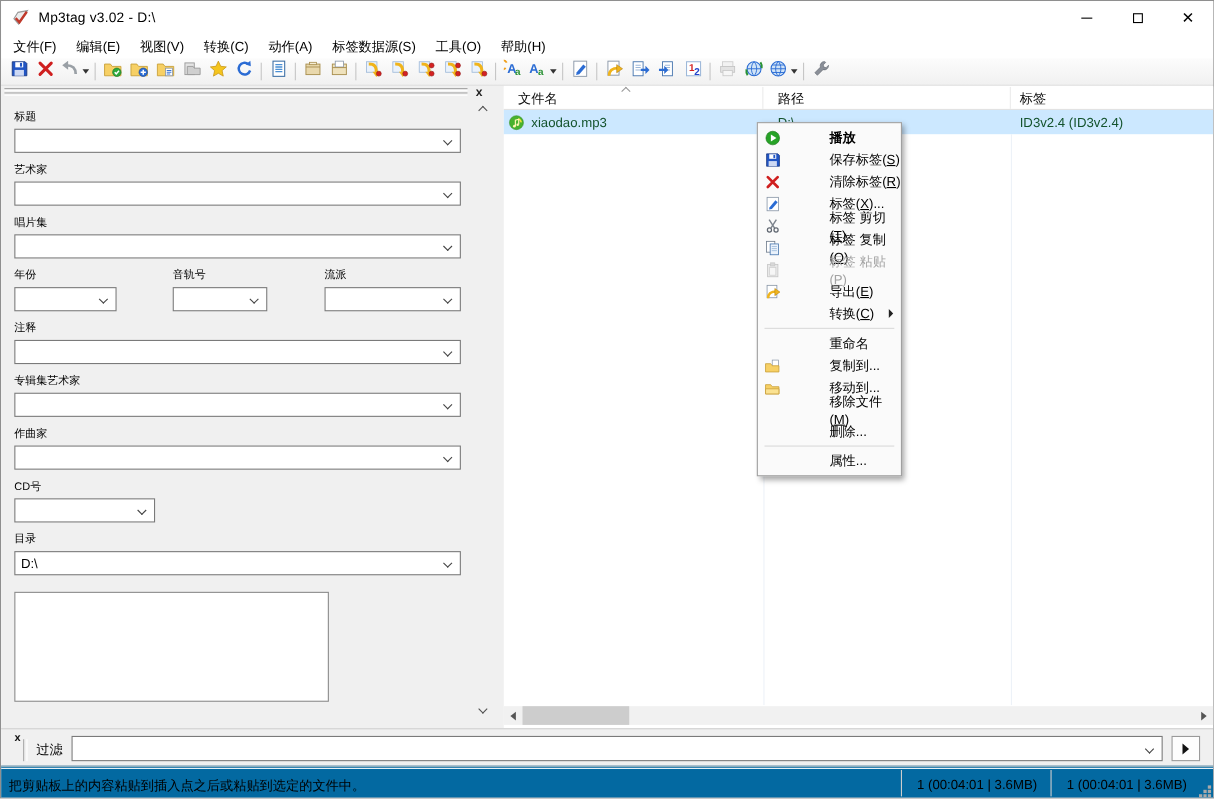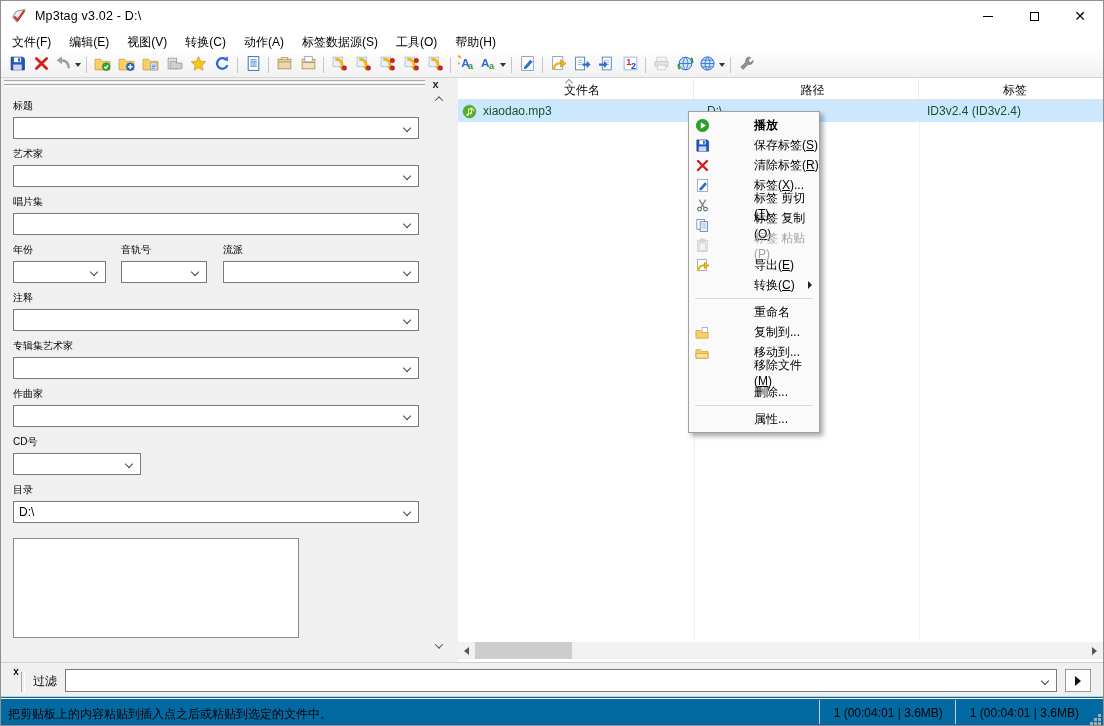--- a/index.html
+++ b/index.html
@@ -34,41 +34,41 @@
   
   .tag-panel{position:absolute;left:0;top:0;width:448px;height:584px;background:#f0f0f0;}
   .grip-bar{position:absolute;left:3px;top:2px;right:24px;height:9px;}
   .grip-line{height:3px;border-top:1px solid #a8a8a8;border-bottom:1px solid #fff;margin-bottom:1px;}
   .panel-close{position:absolute;right:6px;top:0;width:15px;height:13px;font-size:11px;font-weight:bold;color:#222;line-height:13px;text-align:center;}
   .fields{position:absolute;left:12px;top:13px;width:406px;}
   .f-label{font-size:10px;color:#000;margin:8px 0 4px;}
   .combo{position:relative;height:22px;background:#fff;border:1px solid #7a7a7a;}
   .combo .val{position:absolute;left:5px;top:3px;font-size:12px;color:#000;}
   .chev{position:absolute;right:8px;top:7px;width:6px;height:6px;border-right:1.5px solid #444;border-bottom:1.5px solid #444;transform:rotate(45deg);}
-  .field-row{display:flex;}
+  .field-row{display:flex;gap:36px;}
   .fr-year{width:93px;margin-right:15px;}
   .fr-track{width:86px;margin-right:16px;}
   .fr-genre{flex:1;}
   .combo-disc{width:128px;}
   .cover-box{margin-top:15px;width:286px;height:100px;background:#fff;border:1px solid #8a8a8a;}
 
   
   .v-scroll{position:absolute;right:2px;top:13px;bottom:9px;width:16px;background:#f0f0f0;}
   .sb-btn{position:absolute;left:0;width:16px;height:15px;display:flex;align-items:center;justify-content:center;}
   .sb-up{top:0;} .sb-down{bottom:0;}
   .sb-chev{width:6px;height:6px;border-right:1.5px solid #505050;border-bottom:1.5px solid #505050;}
   .sb-up .sb-chev{transform:rotate(-135deg) translate(-1px,-1px);}
   .sb-down .sb-chev{transform:rotate(45deg) translate(-1px,-1px);}
 
   .splitter{position:absolute;left:448px;top:0;width:9px;height:584px;background:#f0f0f0;}
 
   
   .filelist{position:absolute;left:457px;top:0;right:0;height:584px;background:#fff;}
   .fl-header{position:absolute;left:0;top:1px;right:0;height:21px;background:#fff;border-bottom:1px solid #e2e2e2;display:flex;}
-  .fl-col{font-size:12px;color:#0a0a0a;padding:3px 0 16px 13px;border-right:1px solid #ececec;text-align:center;}
+  .fl-col{font-size:12px;color:#0a0a0a;padding:3px 0 16px 13px;border-right:1px solid #ececec;}
   .col-0{width:236px;} .col-1{width:225px;} .col-2{flex:1;border-right:none;padding-left:8px;}
   .sort-chev{position:absolute;left:108px;top:2px;width:6px;height:6px;border-right:1.3px solid #9a9a9a;border-bottom:1.3px solid #9a9a9a;transform:rotate(-135deg);}
   .fl-row{position:absolute;left:0;top:22px;right:0;height:22px;background:#cce8ff;display:flex;align-items:center;}
   .fl-cell{font-size:12px;color:#14532d;}
   .cell-name{width:236px;display:flex;align-items:center;}
   .cell-name svg{width:15px;height:15px;margin:0 6px 0 4px;flex:0 0 auto;}
   .cell-path{width:225px;padding-left:13px;}
   .cell-tag{flex:1;padding-left:8px;}
   .grid-v{position:absolute;top:44px;bottom:21px;width:1px;background:#edf2f8;}
   .gv1{left:236px;} .gv2{left:461px;}

